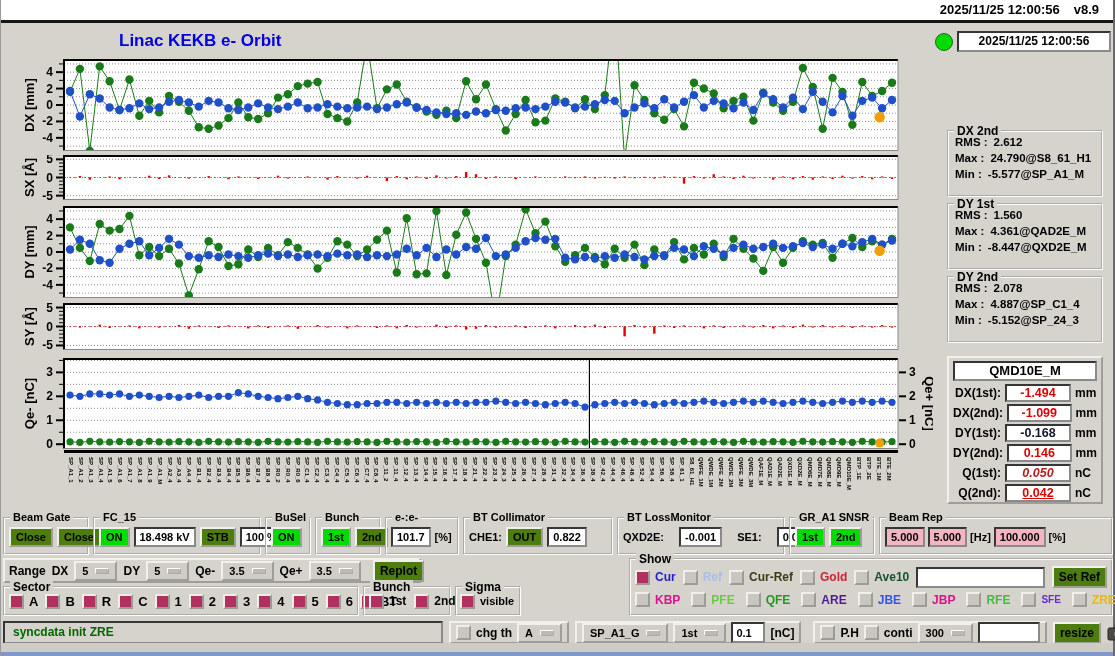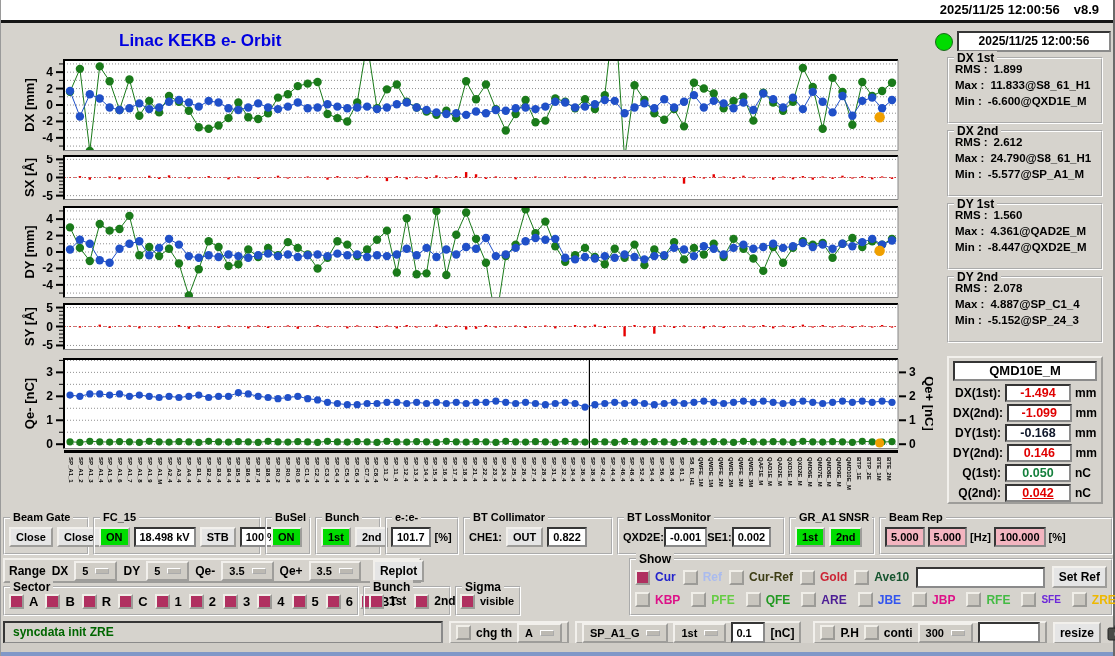--- a/index.html
+++ b/index.html
@@ -12,21 +12,21 @@
   .apptitle{position:absolute;left:118px;top:31px;font:bold 17px "Liberation Sans",sans-serif;}
   .led{position:absolute;left:934px;top:33px;width:16px;height:16px;border-radius:50%;border:1px solid #1a6a1a;}
   .tsbox{position:absolute;left:956px;top:31px;width:150px;height:17px;border:2px inset #8a8a8a;background:#fff;
          font:bold 12px "Liberation Sans",sans-serif;text-align:center;line-height:17px;}
   
   .gbox{position:absolute;border:2px groove #ffffff;box-sizing:border-box;}
   .gtitle{position:absolute;top:-8px;left:5px;background:#d6d3cd;padding:0 3px;font:bold 11px "Liberation Sans",sans-serif;white-space:nowrap;}
   .gtitle.big{font-size:12px;}
   .gc{display:flex;align-items:center;gap:4px;padding:4px 3px 2px 4px;height:100%;box-sizing:border-box;}
   
-  .btn{border:2px outset #f2f0ec;background:#e5e5e5;font:bold 11px "Liberation Sans",sans-serif;
+  .btn{border:2px outset #f2f0ec;background:#4d7c0f;font:bold 11px "Liberation Sans",sans-serif;
        padding:2px 5px;white-space:nowrap;color:#000;display:inline-block;}
   .green{background:#00dc00;}
   .field{border:2px inset #8a8a8a;background:#fff;font:bold 11px "Liberation Sans",sans-serif;
          padding:2px 4px;white-space:nowrap;display:inline-block;}
   .pinkf{background:#f3b5c0;}
   .lab{font:bold 11px "Liberation Sans",sans-serif;white-space:nowrap;}
   .dd{display:inline-flex;align-items:center;gap:7px;border:2px outset #f2f0ec;background:#d0cdc6;
       font:bold 11px "Liberation Sans",sans-serif;padding:2px 6px;white-space:nowrap;}
   .dd .bar{width:12px;height:4px;background:#bcb9b2;border:1px outset #fff;display:inline-block;}
   .cb{display:inline-block;width:11px;height:11px;border:2px outset #f0eee8;background:#c9c6bf;flex:none;}
@@ -63,26 +63,20 @@
 <div id="app">
 
 <div class="topbar">
   <span>2025/11/25 12:00:56</span><span>v8.9</span>
 </div>
 
 <div class="apptitle" id="app-title" style="color: rgb(0, 0, 224);">Linac KEKB e- Orbit</div>
 <div class="led" id="status-led" style="background: rgb(0, 220, 0);"></div>
 <div class="tsbox">2025/11/25 12:00:56</div>
 
-<div class="gbox" style="left:946px;top:57px;width:156px;height:67px;">
-  <span class="gtitle big">DX 1st</span>
-  <div class="srow"><span>RMS :</span><span class="sv">1.899</span></div>
-  <div class="srow"><span>Max :</span><span class="sv">11.833@S8_61_H1</span></div>
-  <div class="srow"><span>Min :</span><span class="sv">-6.600@QXD1E_M</span></div>
-</div>
 <div class="gbox" style="left:946px;top:130px;width:156px;height:67px;">
   <span class="gtitle big">DX 2nd</span>
   <div class="srow"><span>RMS :</span><span class="sv">2.612</span></div>
   <div class="srow"><span>Max :</span><span class="sv">24.790@S8_61_H1</span></div>
   <div class="srow"><span>Min :</span><span class="sv">-5.577@SP_A1_M</span></div>
 </div>
 <div class="gbox" style="left:946px;top:203px;width:156px;height:67px;">
   <span class="gtitle big">DY 1st</span>
   <div class="srow"><span>RMS :</span><span class="sv">1.560</span></div>
   <div class="srow"><span>Max :</span><span class="sv">4.361@QAD2E_M</span></div>
@@ -113,21 +107,21 @@
           <span class="mval" style="color: #0f172a;">-0.168</span>
           <span class="munit">mm</span>
         </div>
         <div class="mrow">
           <span class="mlabel">DY(2nd):</span>
           <span class="mval" style="color: rgb(224, 0, 0);">0.146</span>
           <span class="munit">mm</span>
         </div>
         <div class="mrow">
           <span class="mlabel">Q(1st):</span>
-          <span class="mval" style="color: #15803d;">0.050</span>
+          <span class="mval" style="color: #b91c1c; font-style: italic;">0.050</span>
           <span class="munit">nC</span>
         </div>
         <div class="mrow">
           <span class="mlabel">Q(2nd):</span>
           <span class="mval" style="color: rgb(224, 0, 0); text-decoration: underline;">0.042</span>
           <span class="munit">nC</span>
         </div>
       </div>
 </div>
 
@@ -1052,21 +1046,21 @@
 <div class="gbox" style="left:462px;top:517px;width:150px;height:38px;">
   <span class="gtitle">BT Collimator</span>
   <div class="gc">
     <span class="lab">CHE1:</span>
     <span class="btn">OUT</span>
     <span class="field">0.822</span>
   </div>
 </div>
 <div class="gbox" style="left:616px;top:517px;width:168px;height:38px;">
   <span class="gtitle">BT LossMonitor</span>
-  <div class="gc" style="gap:0;">
+  <div class="gc" style="gap:15px;">
     <span class="lab">QXD2E:</span>
     <span class="field">-0.001</span>
     <span class="lab">SE1:</span>
     <span class="field">0.002</span>
   </div>
 </div>
 <div class="gbox" style="left:788px;top:517px;width:86px;height:38px;">
   <span class="gtitle">GR_A1 SNSR</span>
   <div class="gc">
     <span class="btn green">1st</span>

